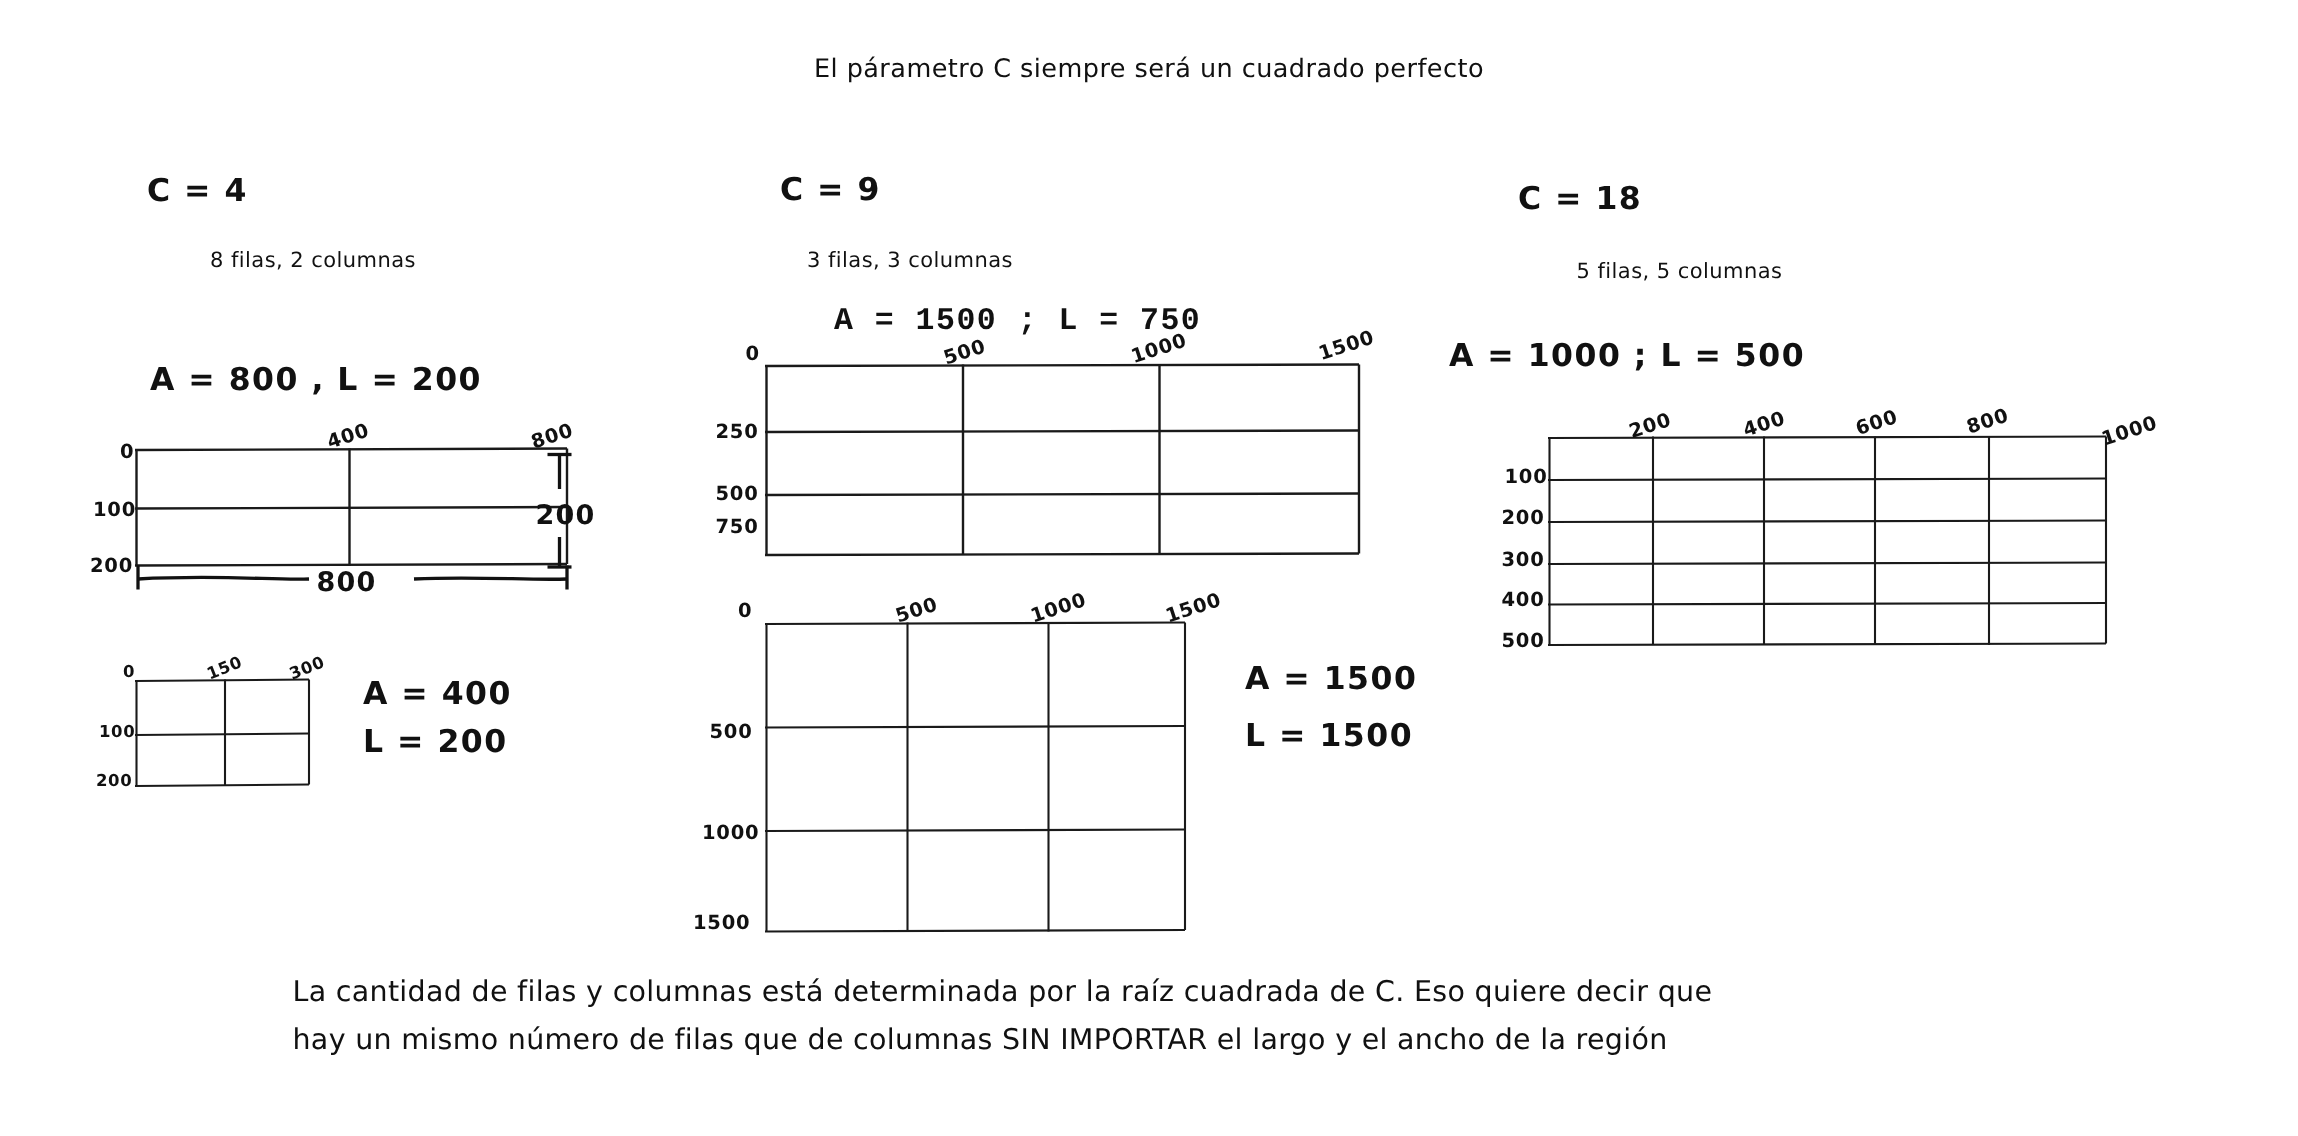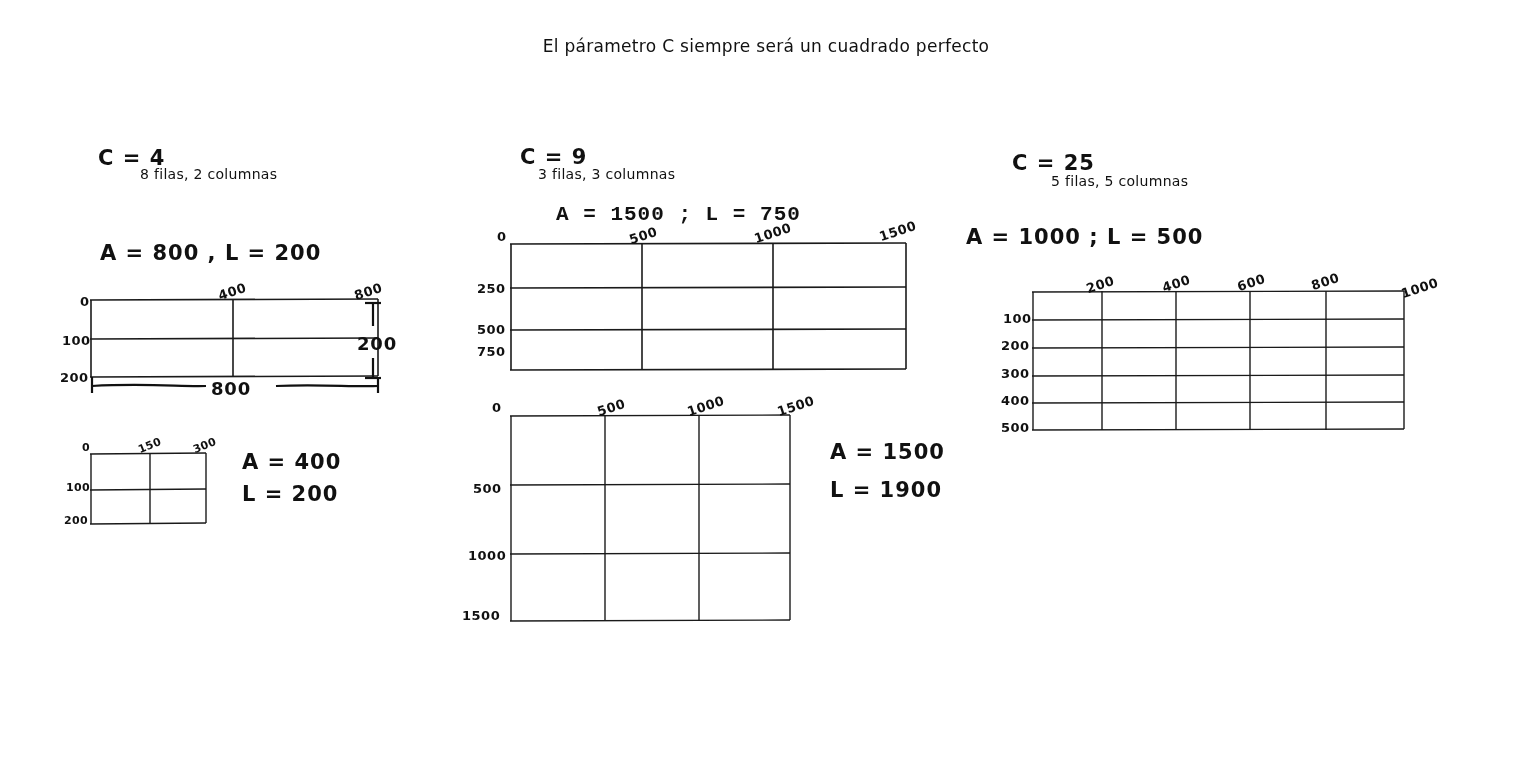--- a/index.html
+++ b/index.html
@@ -24,21 +24,20 @@
   #title {
     left: 0; top: 36px; width: 1532px;
     text-align: center;
     font-size: 17px;
     letter-spacing: 0.3px;
   }
   .case-label {
     font-size: 21px;
     font-weight: 600;
     letter-spacing: 1px;
-    margin-top: 31px;
   }
   .case-sub {
     font-size: 14px;
     letter-spacing: 0.3px;
   }
   .dim-text {
     font-size: 18px;
     font-weight: 600;
     letter-spacing: 0.8px;
   }
@@ -190,23 +189,23 @@
 </div>
 <div class="abs hand tick" style="left:492px; top:400px;">0</div>
 <div class="abs hand tick tick-rot" style="left:600px; top:404px;">500</div>
 <div class="abs hand tick tick-rot" style="left:690px; top:404px;">1000</div>
 <div class="abs hand tick tick-rot" style="left:780px; top:404px;">1500</div>
 <div class="abs hand tick" style="left:473px; top:481px;">500</div>
 <div class="abs hand tick" style="left:468px; top:548px;">1000</div>
 <div class="abs hand tick" style="left:462px; top:608px;">1500</div>
 
 <div class="abs hand dim-text-lg" style="left:830px; top:440px;">A = 1500</div>
-<div class="abs hand dim-text-lg" style="left:830px; top:478px;">L = 1900</div>
-
-<div class="abs hand case-label" style="left:1012px; top:120px;">C = 25</div>
+<div class="abs hand dim-text-lg" style="left:830px; top:478px;">L = 1500</div>
+
+<div class="abs hand case-label" style="left:1012px; top:120px;">C = 18</div>
 <div class="abs hand case-sub" style="left:1035px; top:173px;margin-left:16px;">5 filas, 5 columnas</div>
 
 <div class="abs hand dim-text-lg" style="left:966px; top:225px;">A = 1000 ;  L = 500</div>
 
 <div class="abs" style="left:1030px; top:288px;">
   <svg width="382" height="148" viewBox="0 0 382 148">
     <g class="grid-line" stroke-width="1.4">
       <path d="M2,4 L374,3"></path>
       <path d="M2,32 L374,31"></path>
       <path d="M2,60 L374,59"></path>
@@ -227,13 +226,15 @@
 <div class="abs hand tick tick-rot" style="left:1240px; top:279px;">600</div>
 <div class="abs hand tick tick-rot" style="left:1314px; top:278px;">800</div>
 <div class="abs hand tick tick-rot" style="left:1404px; top:286px;">1000</div>
 <div class="abs hand tick" style="left:1003px; top:311px;">100</div>
 <div class="abs hand tick" style="left:1001px; top:338px;">200</div>
 <div class="abs hand tick" style="left:1001px; top:366px;">300</div>
 <div class="abs hand tick" style="left:1001px; top:393px;">400</div>
 <div class="abs hand tick" style="left:1001px; top:420px;">500</div>
 
 <div class="abs hand" id="footer">
+  <div>La cantidad de filas y columnas está determinada por la raíz cuadrada de C. Eso quiere decir que</div>
+  <div>hay un mismo número de filas que de columnas SIN IMPORTAR el largo y el ancho de la región</div>
 </div>
 
 </body></html>

